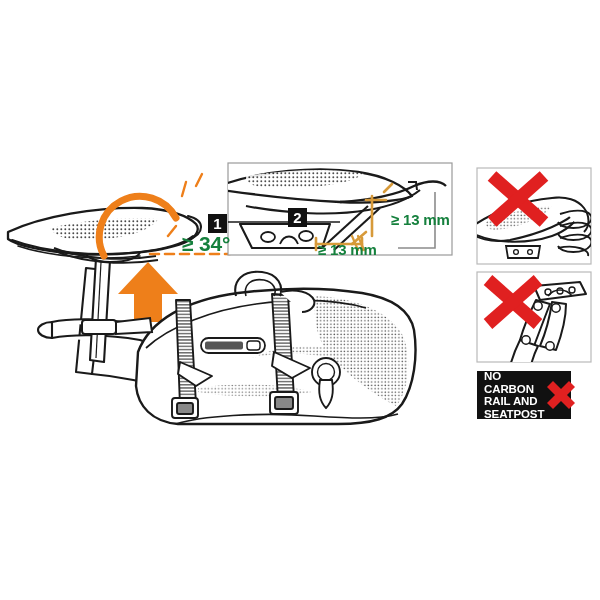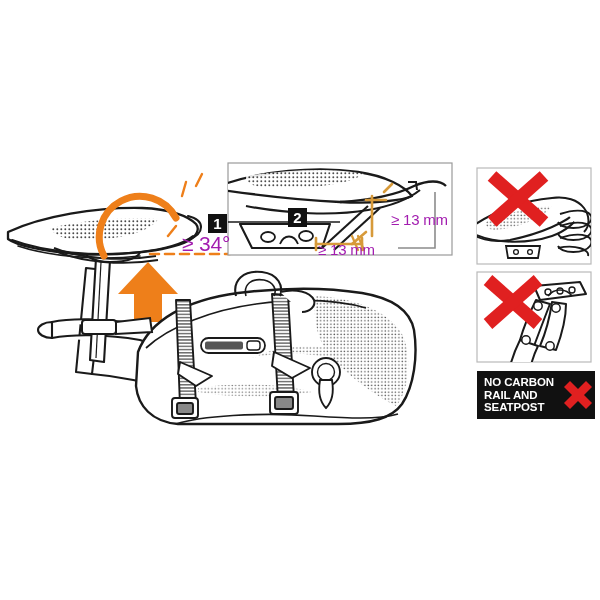--- a/index.html
+++ b/index.html
@@ -23,22 +23,22 @@
   #art {
     position: absolute;
     left: 0;
     top: 0;
     width: 600px;
     height: 600px;
   }
   .dim-label {
     position: absolute;
     font-family: "Liberation Sans", sans-serif;
-    font-weight: normal;
-    color: #a21caf;
+    font-weight: bold;
+    color: #15803d;
     white-space: nowrap;
     letter-spacing: -0.2px;
   }
   #label-angle {
     left: 182px;
     top: 232px;
     font-size: 21px;
   }
   #label-mm-upper {
     left: 391px;
@@ -61,28 +61,27 @@
     line-height: 19px;
     width: 19px;
     height: 19px;
   }
   #badge-1 { left: 208px; top: 214px; }
   #badge-2 { left: 288px; top: 208px; }
   #warn-box {
     position: absolute;
     left: 477px;
     top: 371px;
-    width: 118px;
+    width: 94px;
     height: 48px;
     background: #111111;
     display: flex;
     align-items: center;
     padding: 0;
     box-sizing: border-box;
-    justify-content: center;
   }
   #warn-text {
     color: #ffffff;
     font-family: "Liberation Sans", sans-serif;
     font-weight: bold;
     font-size: 11.5px;
     line-height: 12.5px;
     padding-left: 7px;
     letter-spacing: -0.1px;
     white-space: pre-line;

